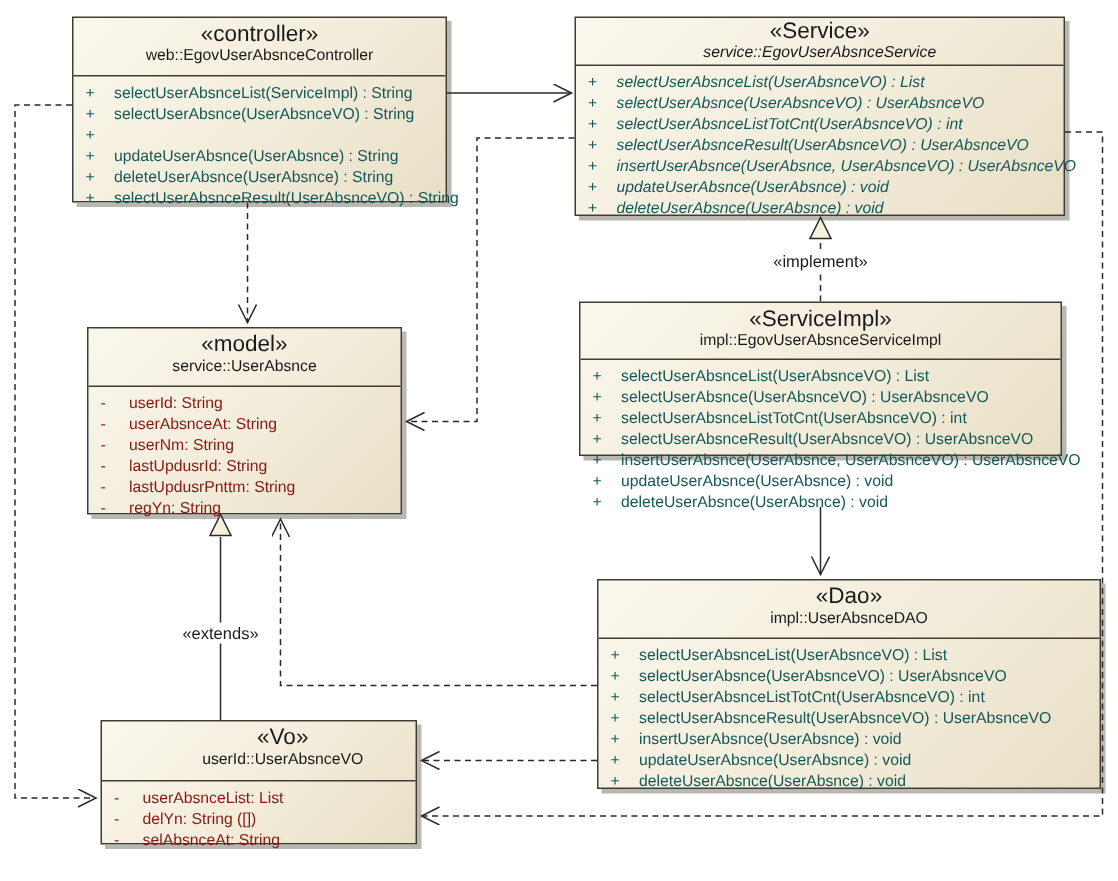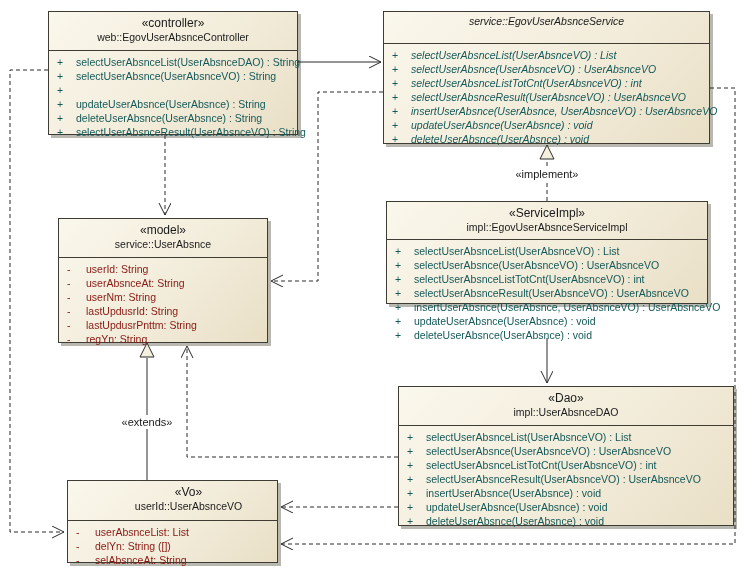--- a/index.html
+++ b/index.html
@@ -8,21 +8,21 @@
     font-family:"Liberation Sans","DejaVu Sans",sans-serif; overflow:hidden;
   }
   .uml-class {
     position:absolute;
     background:linear-gradient(135deg,#faf7ec 0%,#f2ecda 55%,#e9dfc6 100%);
     border:1px solid #3f3d33;
     box-shadow:3px 3px 0 #b9b8b0;
     box-sizing:border-box;
   }
   .uml-header { text-align:center; padding-top:4px; }
-  .stereotype { font-size:12px; color:#1a1a1a; line-height:14px; }
+  .stereotype { font-size:15px; color:#1a1a1a; line-height:14px; }
   .classname  { font-size:10.5px; color:#1a1a1a; line-height:15px; }
   .uml-members { border-top:1px solid #3f3d33; padding:4px 0 3px 0; }
   .member-row { display:flex; line-height:14px; white-space:nowrap; }
   .member-row .sign  { width:19px; padding-left:8px; flex:0 0 auto; font-size:10.5px; }
   .member-row .mtext { font-size:10.5px; }
   .teal .sign, .teal .mtext { color:#145858; }
   .red  .sign, .red  .mtext { color:#871812; }
   .italic-members .classname,
   .italic-members .mtext { font-style:italic; }
   
@@ -48,21 +48,21 @@
 
   <div class="uml-class c-ctrl">
     <div class="uml-header">
       <div class="stereotype">«controller»</div>
       <div class="classname">web::EgovUserAbsnceController</div>
     </div>
     <div class="uml-members teal">
 
         <div class="member-row">
           <span class="sign">+</span>
-          <span class="mtext">selectUserAbsnceList(UserAbsnceDAO) : String</span>
+          <span class="mtext">selectUserAbsnceList(ServiceImpl) : String</span>
         </div>
 
         <div class="member-row">
           <span class="sign">+</span>
           <span class="mtext">selectUserAbsnce(UserAbsnceVO) : String</span>
         </div>
 
         <div class="member-row">
           <span class="sign">+</span>
         </div>
@@ -79,20 +79,21 @@
 
         <div class="member-row">
           <span class="sign">+</span>
           <span class="mtext">selectUserAbsnceResult(UserAbsnceVO) : String</span>
         </div>
       </div>
   </div>
 
   <div class="uml-class c-svc italic-members">
     <div class="uml-header">
+      <div class="stereotype">«Service»</div>
       <div class="classname">service::EgovUserAbsnceService</div>
     </div>
     <div class="uml-members teal">
 
         <div class="member-row">
           <span class="sign">+</span>
           <span class="mtext">selectUserAbsnceList(UserAbsnceVO) : List</span>
         </div>
 
         <div class="member-row">

